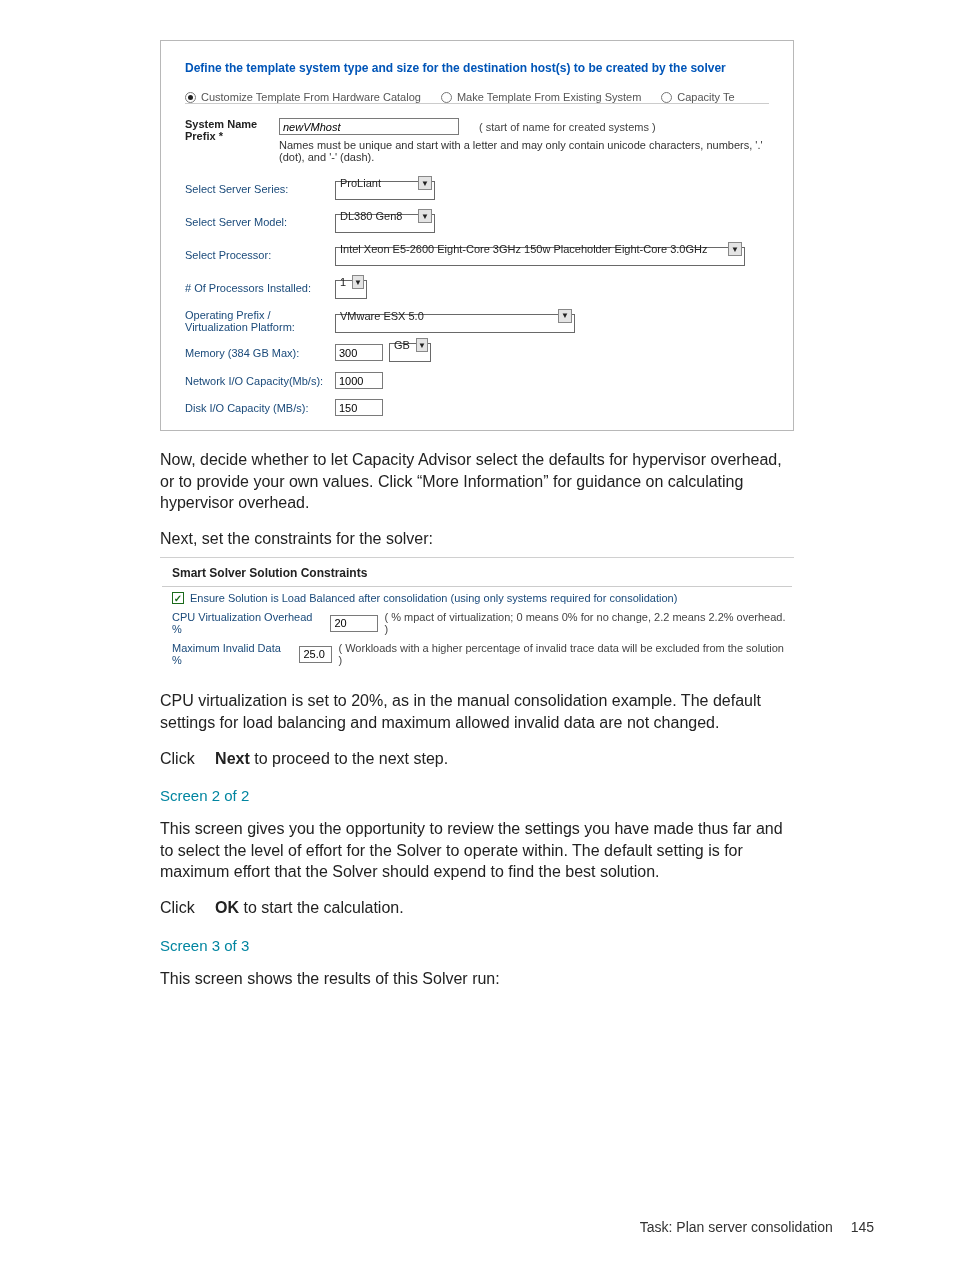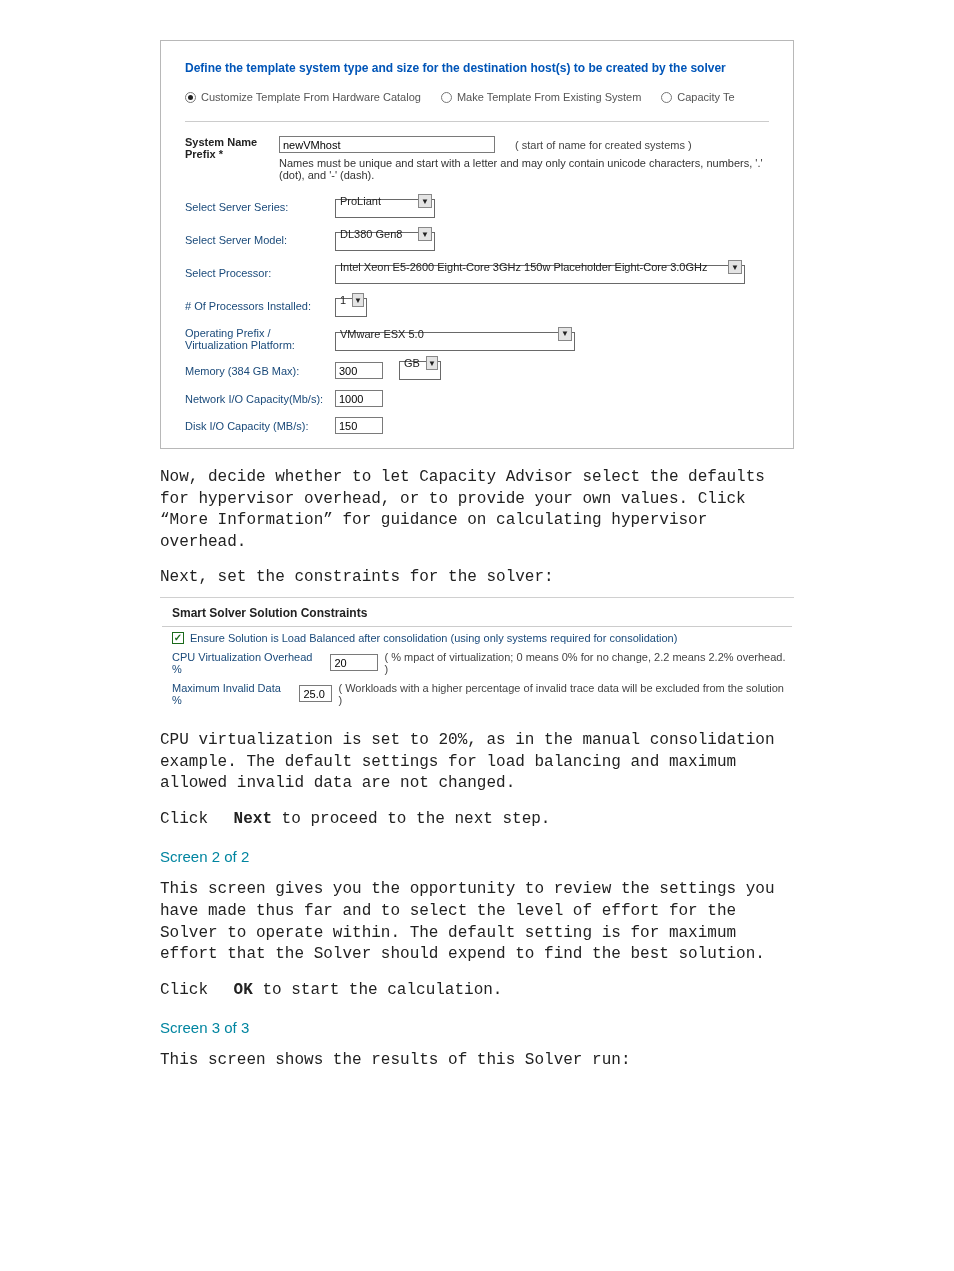--- a/index.html
+++ b/index.html
@@ -24,21 +24,20 @@
   .blue-heading {
     color: #0055b8;
     font-weight: bold;
     font-size: 12px;
     margin-bottom: 16px;
   }
   .radio-row {
     display: flex;
     gap: 20px;
     border-bottom: 1px solid #ccc;
-    padding-bottom: 18px;
     margin-bottom: 14px;
     white-space: nowrap;
     overflow: hidden;
   }
   .radio-item {
     display: inline-flex;
     align-items: center;
     gap: 5px;
     color: #555;
   }
@@ -79,36 +78,36 @@
     color: #222;
   }
   .select-box .arrow-btn {
     background: #e4e4e4;
     border: 1px solid #888;
     width: 14px; height: 14px;
     display: inline-flex; align-items: center; justify-content: center;
     margin-left: 6px;
     font-size: 8px;
   }
-  .inline { display: inline-flex; align-items: center; gap: 16px; }
+  .inline { display: inline-flex; align-items: center; gap: 6px; }
   .screenshot-box2 {
     margin: 8px 160px 6px 160px;
     padding: 4px 2px 8px 2px;
     font-size: 11px;
     border-top: 1px solid #d0d0d0;
   }
   .ss2-title { font-weight: bold; color: #222; font-size: 12px; border-bottom: 1px solid #ccc; padding: 4px 2px 6px 10px; }
   .ss2-row { display: flex; align-items: center; gap: 6px; padding: 5px 2px 2px 10px; color: #1a4a7a; }
   .checkbox {
     width: 12px; height: 12px; border: 1px solid #1a6a1a; background: #fff;
     display: inline-flex; align-items: center; justify-content: center;
     color: #1a6a1a; font-size: 10px; font-weight: bold;
   }
   .para {
-    font-family: Liberation Mono, monospace;
+    font-family: Liberation Sans, sans-serif;
     font-weight: 300;
     font-size: 16px;
     line-height: 1.35;
     color: #222;
     margin: 14px 160px 8px 160px;
   }
   .teal-heading {
     color: #0085a0;
     font-family: "Segoe UI", "Helvetica Neue", Arial, sans-serif;
     font-weight: 400;
@@ -146,21 +145,21 @@
       <span class="radio-item">
         <span class="radio-circle"></span>
         <span>Capacity Te</span>
       </span>
     </div>
 
     <div class="prefix-row">
       <div class="prefix-label">System Name Prefix *</div>
       <div class="prefix-body">
         <div class="prefix-top">
-          <input class="text-input" style="width: 216px;" value="newVMhost">
+          <input class="text-input" style="width: 180px; font-style: italic;" value="newVMhost">
           <span class="hint">( start of name for created systems )</span>
         </div>
         <div class="prefix-note">Names must be unique and start with a letter and may only contain unicode characters, numbers, '.' (dot), and '-' (dash).</div>
       </div>
     </div>
 
     <div class="form-grid">
       <div class="lbl">Select Server Series:</div>
       <div>
         <span class="select-box" style="width:100px">

